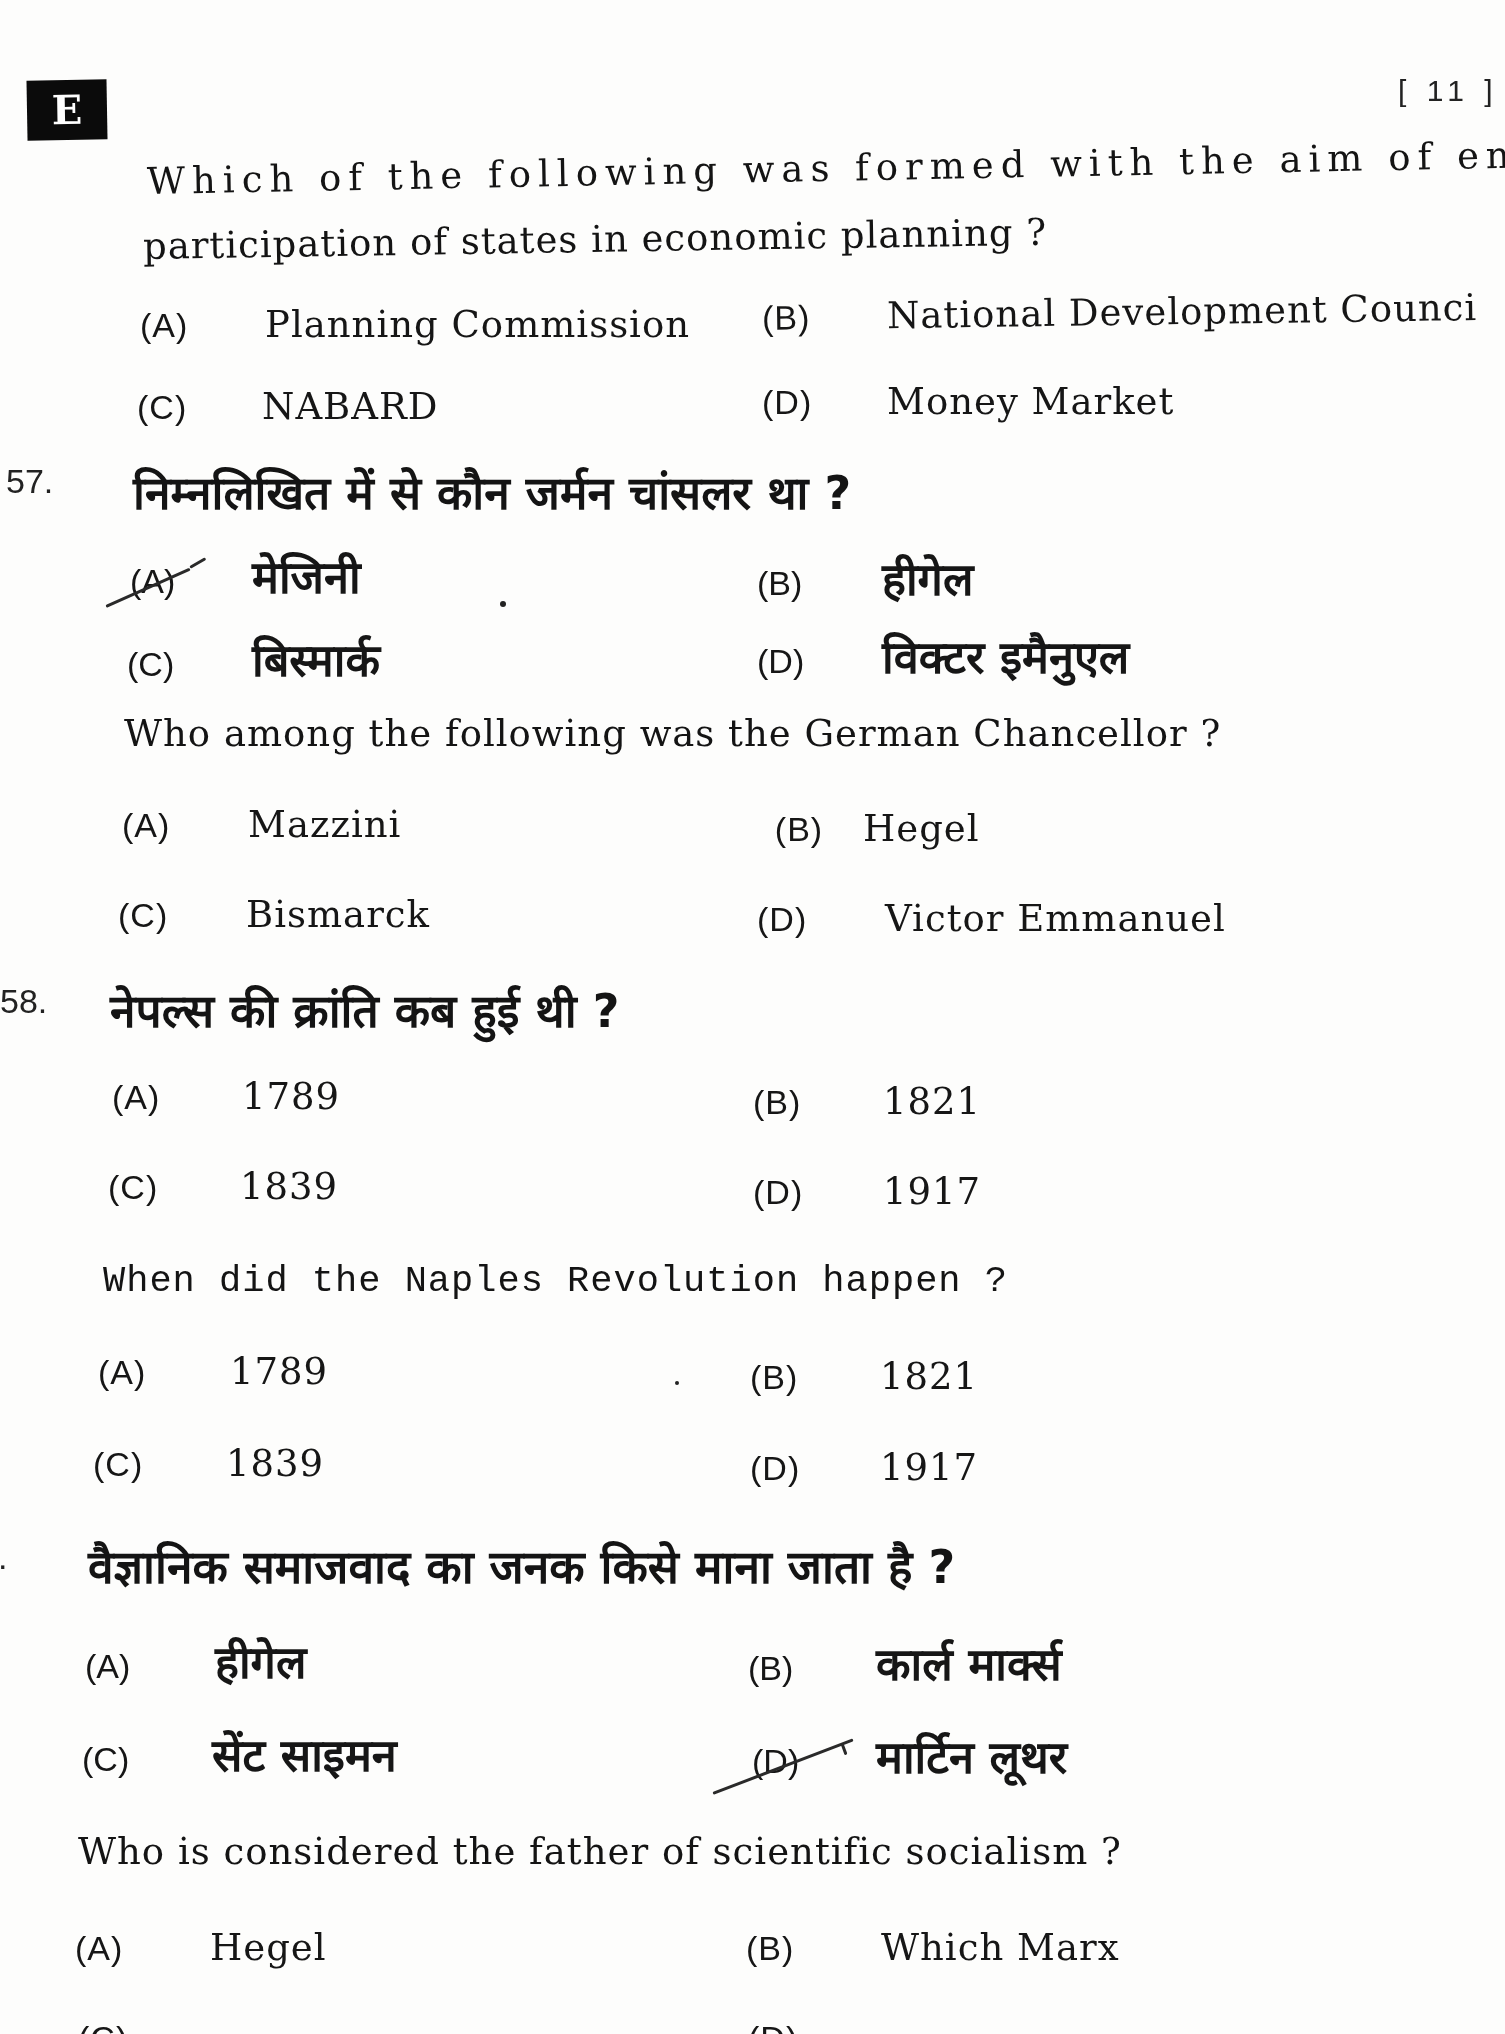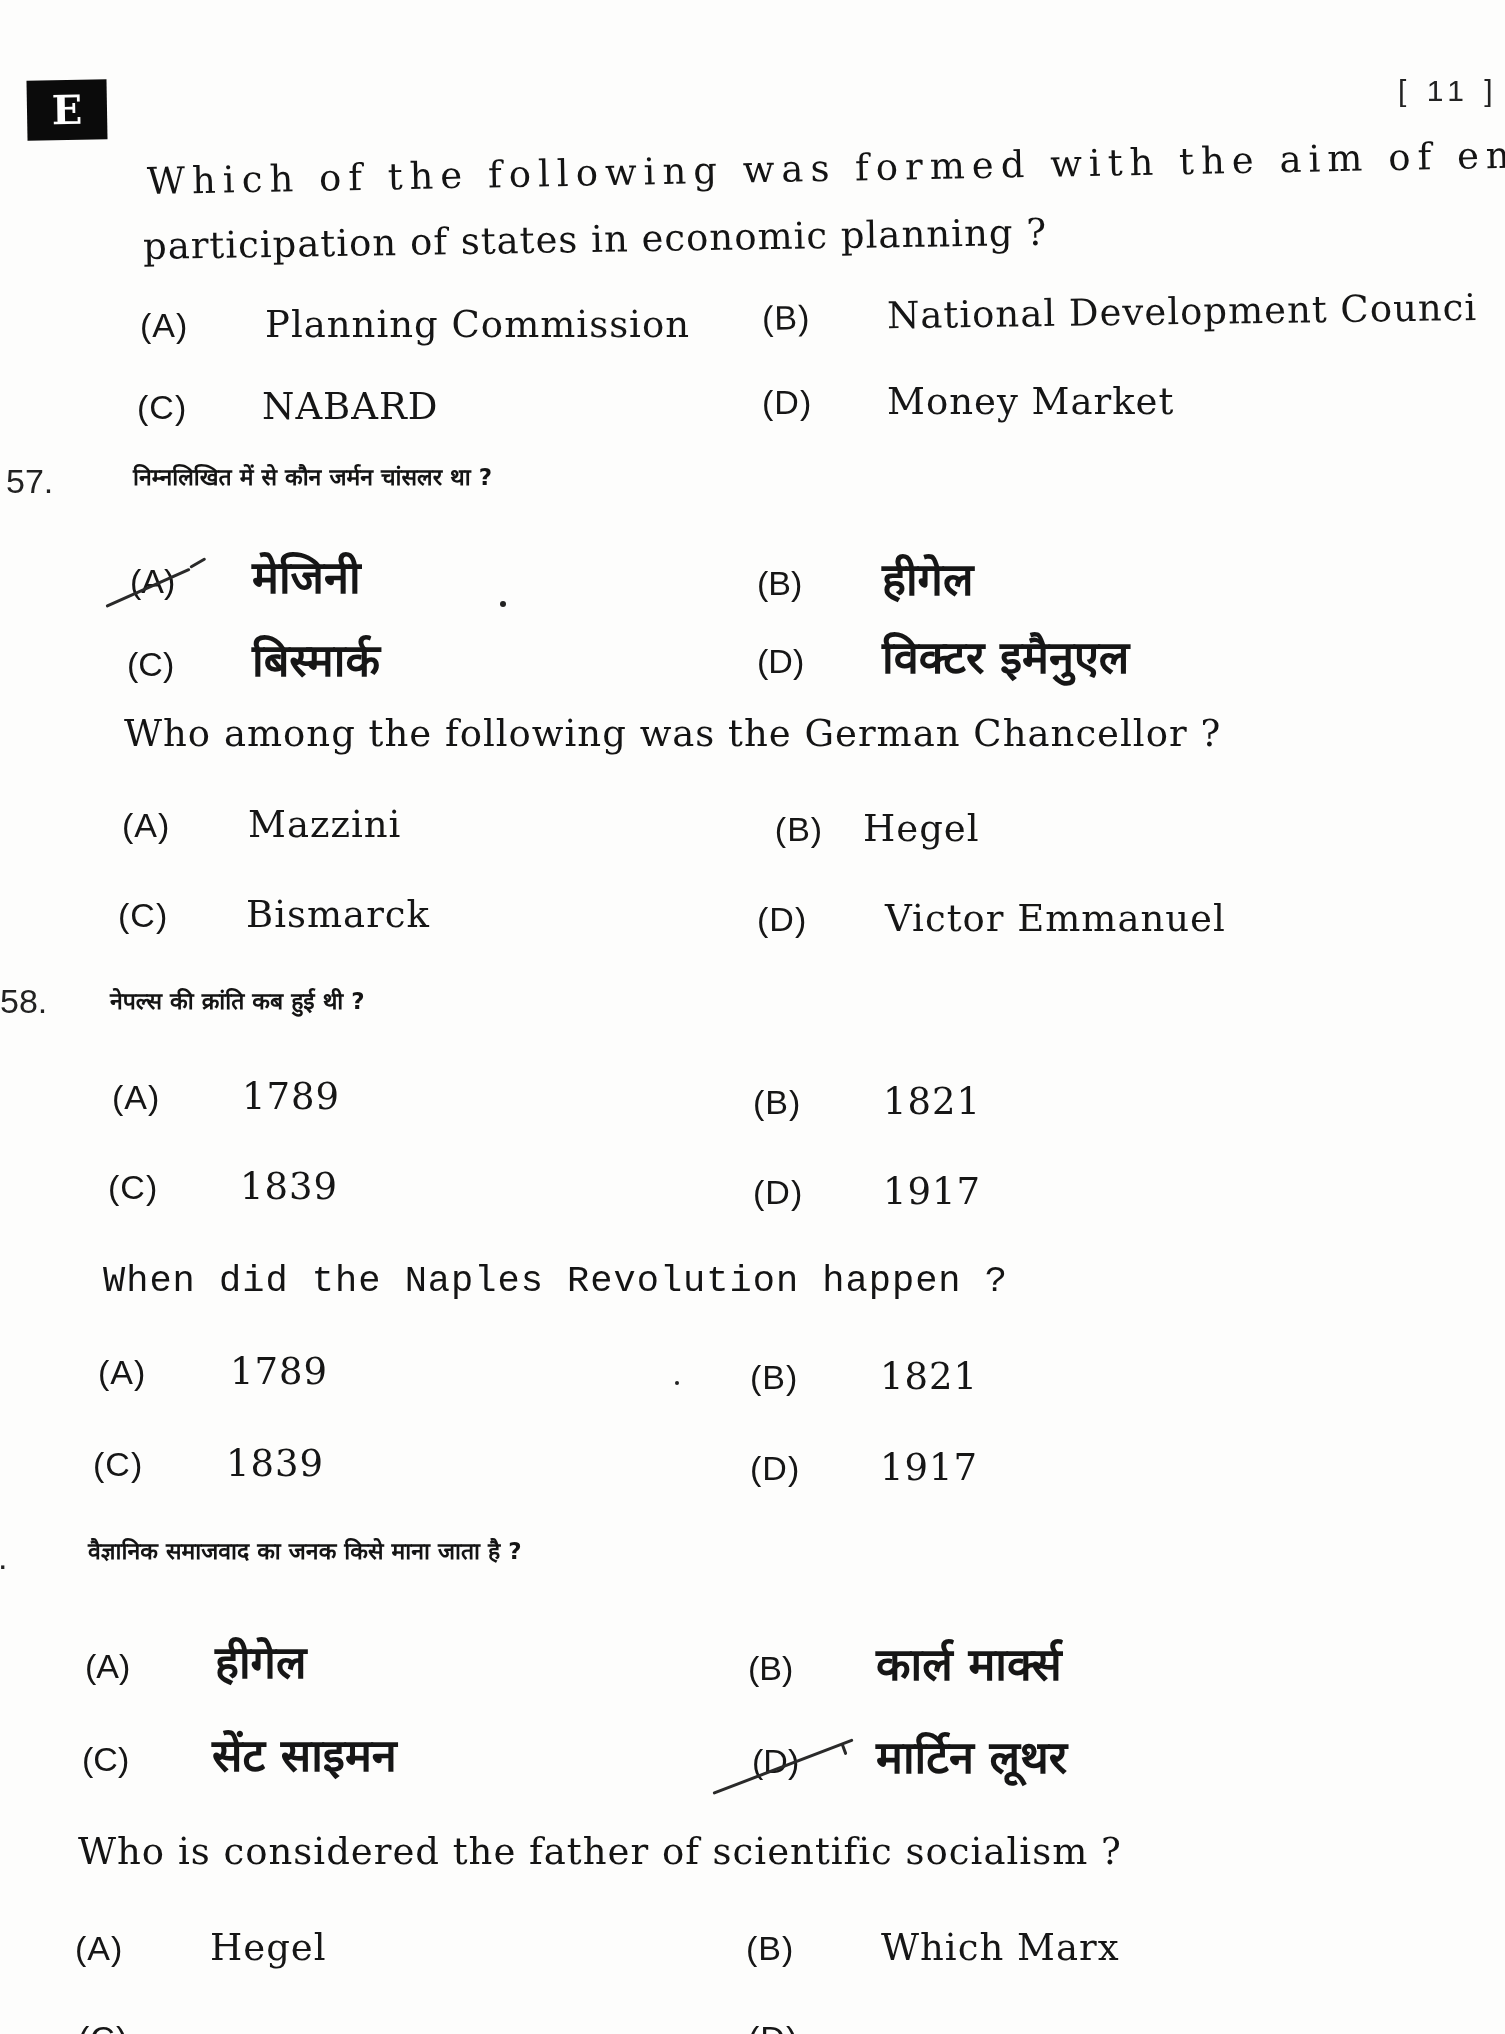--- a/index.html
+++ b/index.html
@@ -53,21 +53,21 @@
     .q-num {
       position: absolute;
       white-space: nowrap;
       font-size: 34px;
       font-family: "Liberation Sans", sans-serif;
       color: #222;
     }
     .hindi {
       font-family: "DejaVu Sans", sans-serif;
       font-weight: bold;
-      font-size: 23px;
+      font-size: 46px;
     }
     .opt {
       position: absolute;
       white-space: nowrap;
       font-size: 37px;
     }
     .opt-label {
       display: inline-block;
       width: 110px;
       font-family: "Liberation Sans", sans-serif;
@@ -167,21 +167,21 @@
     <div class="opt eng" style="left:118px; top:893px;">
       <span class="opt-label" style="width:128px;">(C)</span><span class="opt-text">Bismarck</span>
     </div>
     <div class="opt eng" style="left:757px; top:897px;">
       <span class="opt-label" style="width:128px;">(D)</span><span class="opt-text">Victor Emmanuel</span>
     </div>
   </div>
 
   <div>
     <div class="q-num" style="left:0px; top:982px;">58.</div>
-    <div class="q-line hindi" style="left:110px; top:978px;margin-top:6px;">नेपल्स की क्रांति कब हुई थी ?</div>
+    <div class="q-line hindi" style="left:110px; top:978px;">नेपल्स की क्रांति कब हुई थी ?</div>
 
     <div class="opt eng" style="left:112px; top:1075px;">
       <span class="opt-label" style="width:130px;">(A)</span><span class="opt-text">1789</span>
     </div>
     <div class="opt eng" style="left:753px; top:1080px;">
       <span class="opt-label" style="width:130px;">(B)</span><span class="opt-text">1821</span>
     </div>
     <div class="opt eng" style="left:108px; top:1165px;">
       <span class="opt-label" style="width:132px;">(C)</span><span class="opt-text">1839</span>
     </div>

